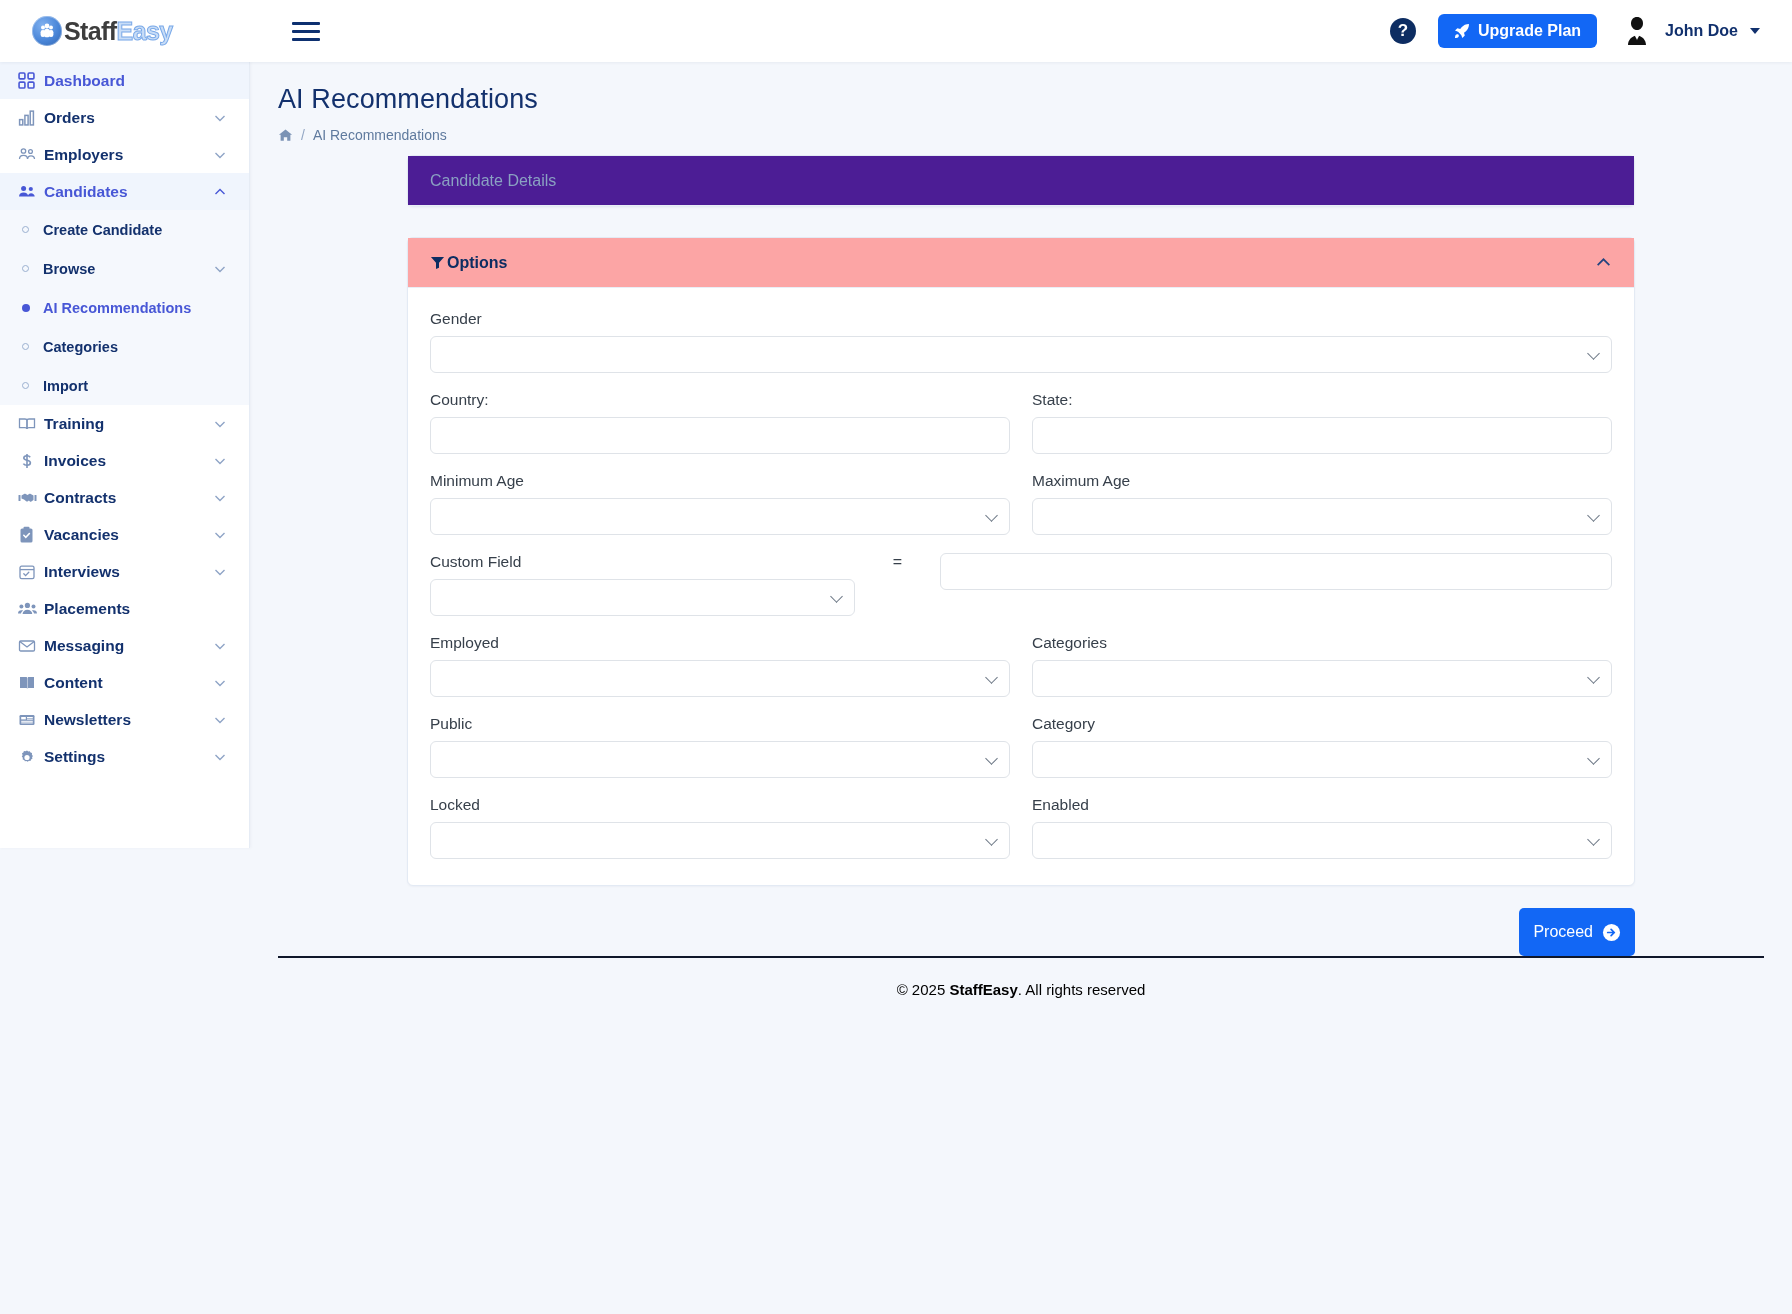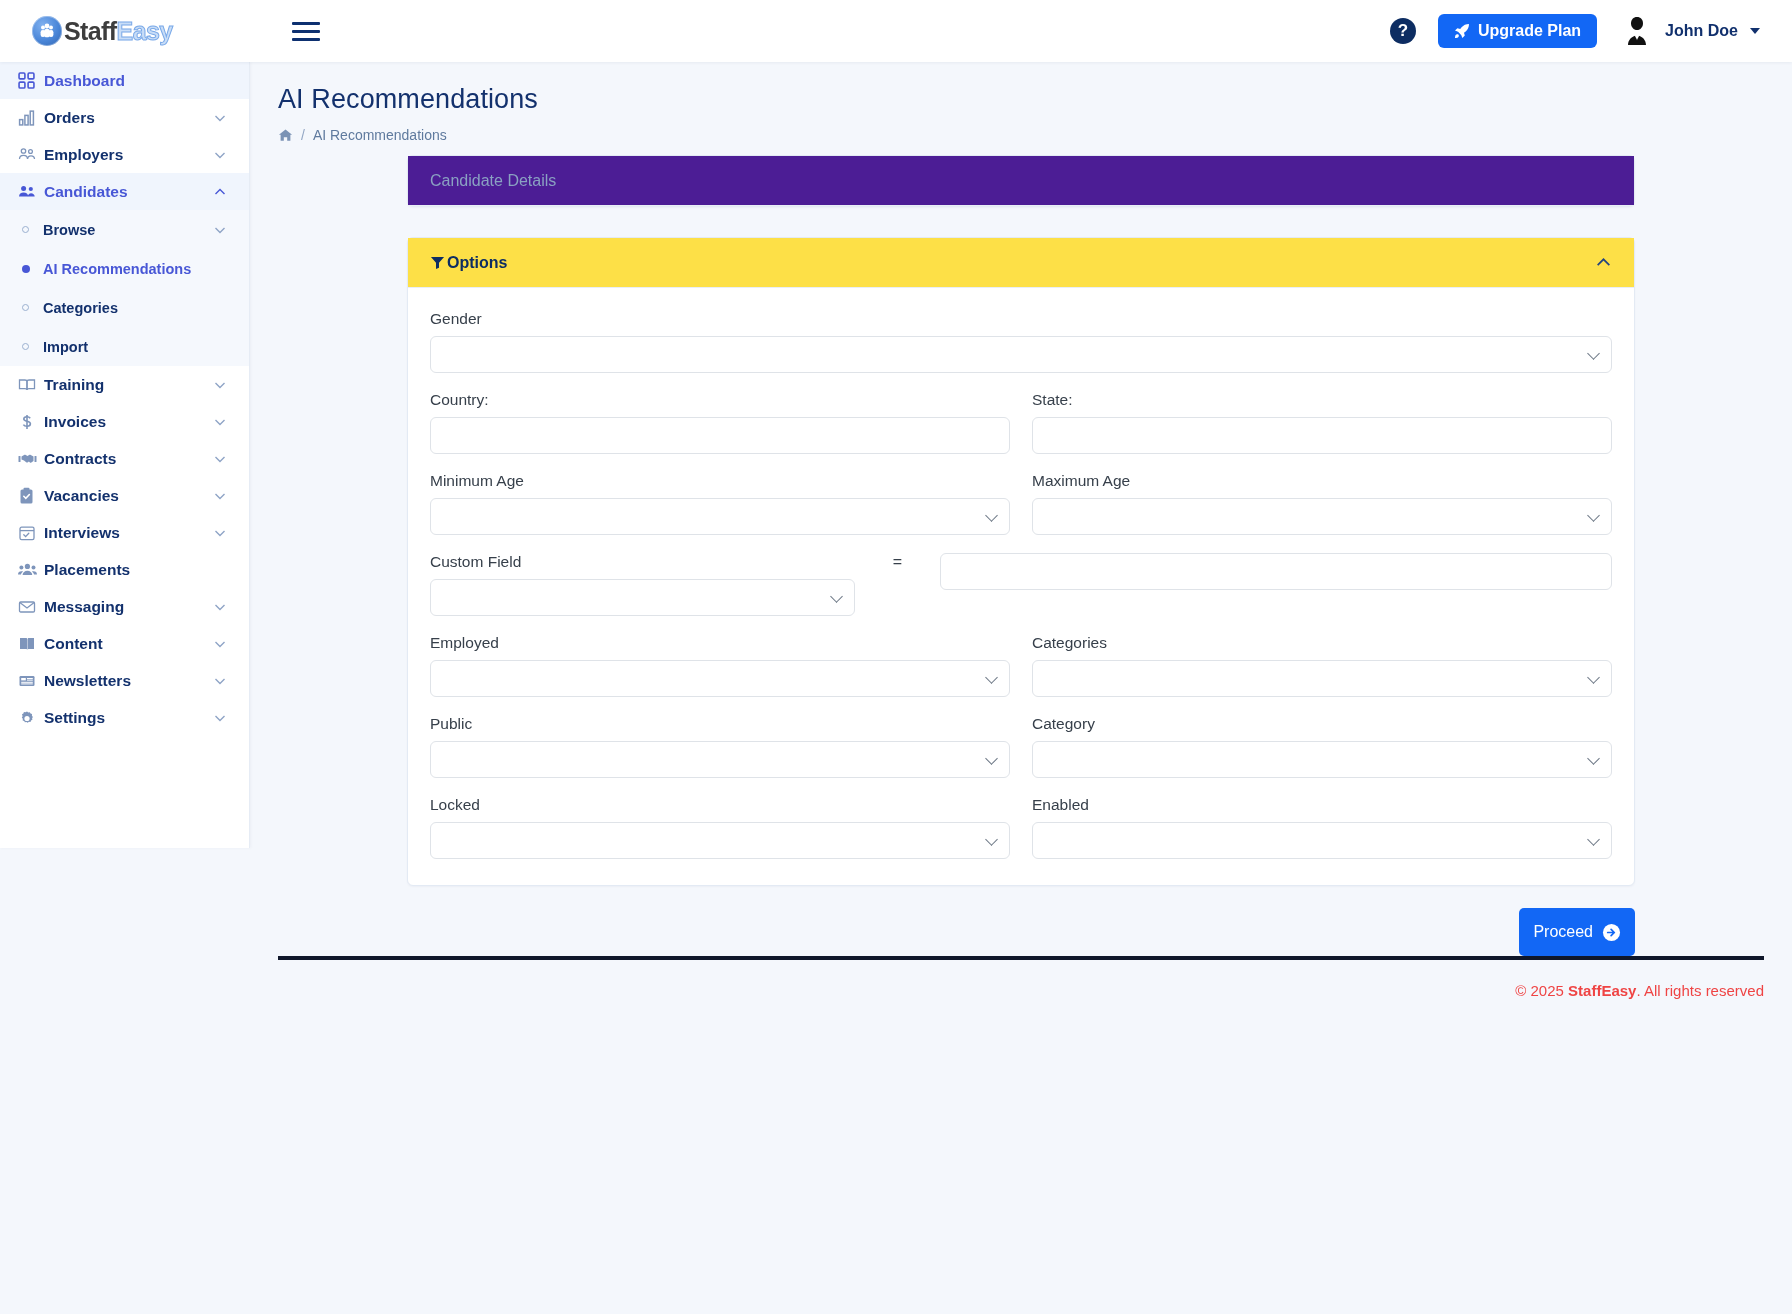--- a/index.html
+++ b/index.html
@@ -129,21 +129,21 @@
     border: 1px solid #e3eaf4;
     border-radius: 6px;
     box-shadow: 0 1px 2px rgba(16,30,70,.04);
   }
   .card + .card { margin-top: 30px; }
   .card-head {
     height: 50px; display: flex; align-items: center;
     padding: 0 22px; border-bottom: 1px solid #e9eef6;
     background: #4c1d95;
   }
-  .card-head.opts { background: #fde047; justify-content: space-between; }
+  .card-head.opts { background: #fca5a5; justify-content: space-between; }
   .card-head-title { color: #8aa1c2; font-size: 16px; }
   .opts-title { color: #0d2d62; font-size: 16px; font-weight: bold; display: flex; align-items: center; gap: 2px; }
   .collapse-chevron { color: #23447f; display: flex; align-items: center; cursor: pointer; }
   .card-body { padding: 22px 22px 26px 22px; }
 
   .field-label { display: block; color: #37404b; font-size: 15.5px; margin-bottom: 8px; }
   .ta {
     width: 100%; height: 80px; resize: vertical;
     border: 1px solid #dfe3e8; border-radius: 6px;
     background: #fff; padding: 8px 12px;
@@ -176,23 +176,23 @@
 
   .actions { width: 1228px; margin: 22px auto 0 auto; display: flex; justify-content: flex-end; }
   .proceed-btn {
     background: #1267f5; color: #fff; border: none; border-radius: 5px;
     height: 48px; padding: 0 14px;
     font-family: "Liberation Sans", sans-serif; font-size: 16px;
     display: flex; align-items: center; gap: 9px; cursor: pointer;
   }
 
   .footer {
-    min-height: 64px; display: flex; align-items: center; justify-content: flex-end;
-    border-top: 4px solid #0f172a;
-    color: #ef4444; font-size: 15px;
+    min-height: 64px; display: flex; align-items: center; justify-content: center;
+    border-top: 2px solid #0f172a;
+    color: #000000; font-size: 15px;
     margin: 0 28px;
   }
   .footer b { font-weight: bold; }
 </style>
 </head>
 <body>
 
 <div class="topbar">
   <div class="brand">
     <span class="brand-mark">
@@ -303,20 +303,24 @@
       </span>
       <span class="label">Candidates</span>
       <span class="nav-chevron" style="color:#4857d6;">
         <svg width="14" height="14" viewBox="0 0 14 14" fill="none" stroke="currentColor" stroke-width="1.4">
             <path d="M2.5 9L7 4.5 11.5 9"></path>
           </svg>
       </span>
     </div>
 
     <div class="subnav">
+      <div class="sub-item">
+        <span class="dot-ring"></span>
+        <span class="label">Create Candidate</span>
+      </div>
       <div class="sub-item">
         <span class="dot-ring"></span>
         <span class="label">Browse</span>
         <span class="nav-chevron">
           <svg width="14" height="14" viewBox="0 0 14 14" fill="none" stroke="currentColor" stroke-width="1.4">
               <path d="M2.5 5l4.5 4.5L11.5 5"></path>
             </svg>
         </span>
       </div>
       <div class="sub-item current">

